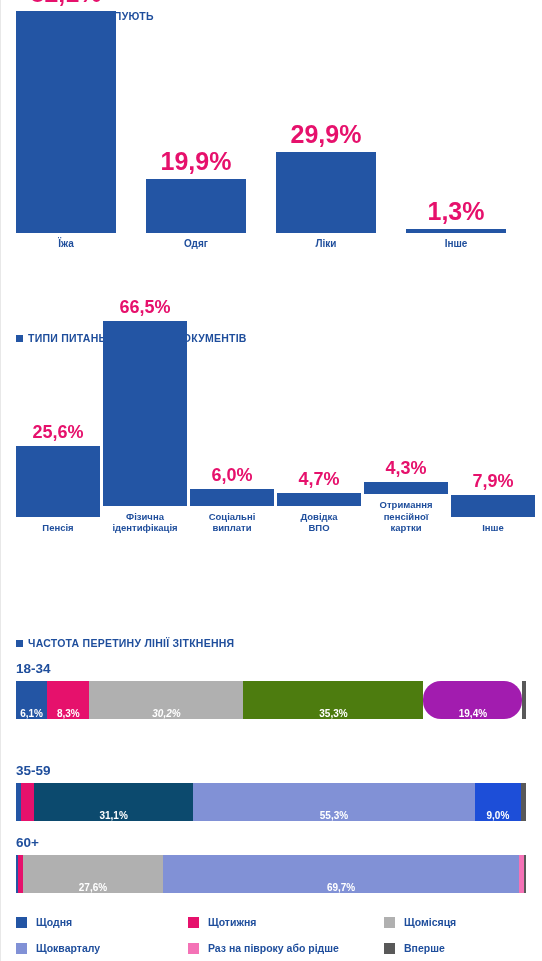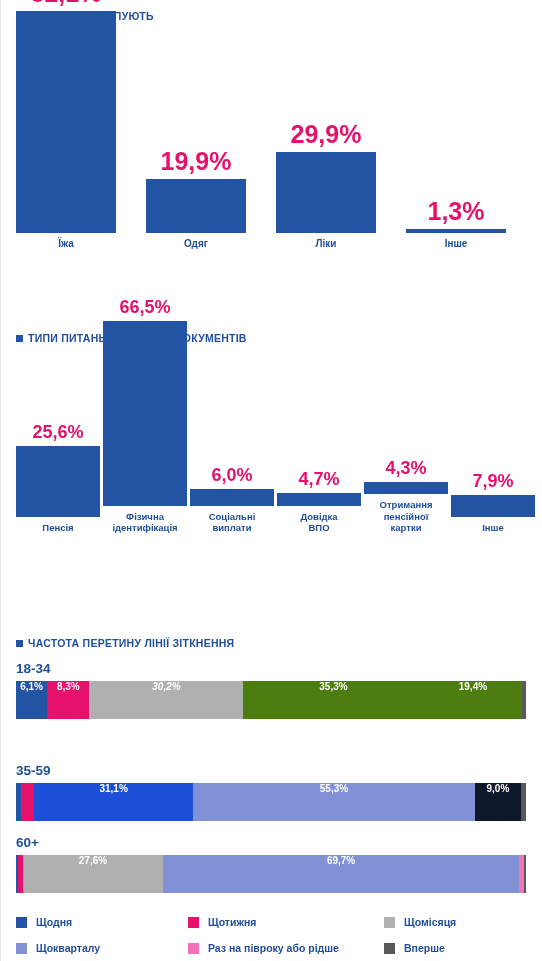--- a/index.html
+++ b/index.html
@@ -114,21 +114,21 @@
     margin-bottom: 5px;
   }
   .stackbar {
     display: flex;
     height: 38px;
     width: 510px;
     overflow: hidden;
   }
   .seg {
     display: flex;
-    align-items: flex-start;
+    align-items: flex-end;
     justify-content: center;
     height: 100%;
     box-sizing: border-box;
     overflow: hidden;
   }
   .seg span {
     color: #ffffff;
     font-size: 10px;
     font-weight: bold;
     white-space: nowrap;
@@ -267,38 +267,38 @@
             </div>
             <div class="seg" style="background: rgb(230, 17, 108); flex: 0 0 8.3%;">
               <span>8,3%</span>
             </div>
             <div class="seg" style="background: rgb(176, 176, 176); flex: 0 0 30.2%; font-style: italic;">
               <span>30,2%</span>
             </div>
             <div class="seg" style="background: #4d7c0f; flex: 0 0 35.3%;">
               <span>35,3%</span>
             </div>
-            <div class="seg" style="background: #4d7c0f; flex: 0 0 19.4%;">
+            <div class="seg" style="background: #a21caf; flex: 0 0 19.4%; border-radius: 18px;">
               <span>19,4%</span>
             </div>
             <div class="seg" style="background: rgb(89, 89, 89); flex: 0 0 0.7%;"></div>
           </div>
         </div>
         <div class="agegroup" style="margin-bottom: 14px; margin-top: 44px;">
           <div class="age-label">35-59</div>
           <div class="stackbar">
             <div class="seg" style="background: rgb(35, 85, 164); flex: 0 0 1%;"></div>
             <div class="seg" style="background: rgb(230, 17, 108); flex: 0 0 2.6%;"></div>
-            <div class="seg" style="background: #1d4ed8; flex: 0 0 31.1%;">
+            <div class="seg" style="background: #0c4a6e; flex: 0 0 31.1%;">
               <span>31,1%</span>
             </div>
             <div class="seg" style="background: rgb(129, 145, 214); flex: 0 0 55.3%;">
               <span>55,3%</span>
             </div>
-            <div class="seg" style="background: #0f172a; flex: 0 0 9%;">
+            <div class="seg" style="background: #1d4ed8; flex: 0 0 9%;">
               <span>9,0%</span>
             </div>
             <div class="seg" style="background: rgb(89, 89, 89); flex: 0 0 1%;"></div>
           </div>
         </div>
         <div class="agegroup" style="margin-bottom: 0px;">
           <div class="age-label">60+</div>
           <div class="stackbar">
             <div class="seg" style="background: rgb(35, 85, 164); flex: 0 0 0.3%;"></div>
             <div class="seg" style="background: rgb(230, 17, 108); flex: 0 0 1%;"></div>

